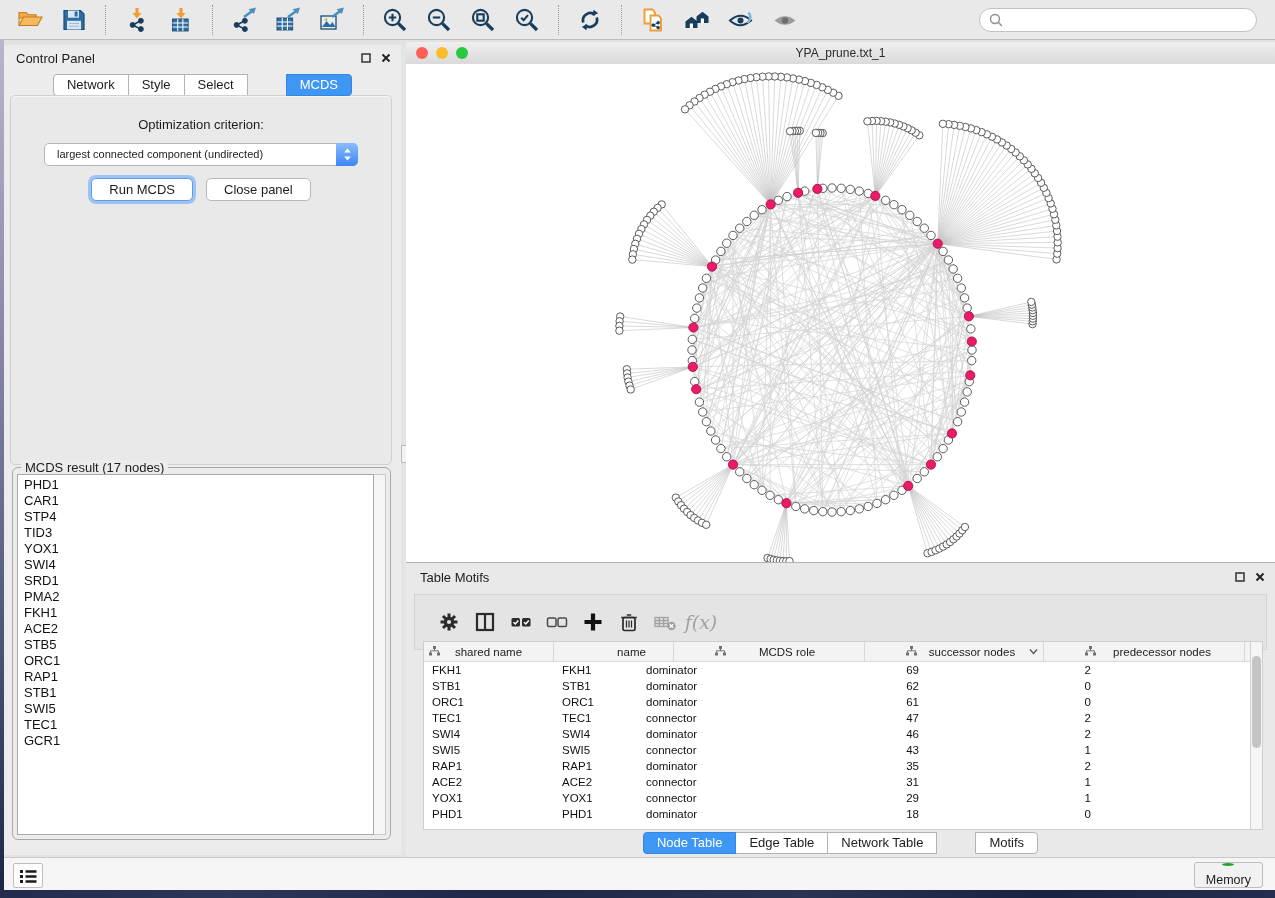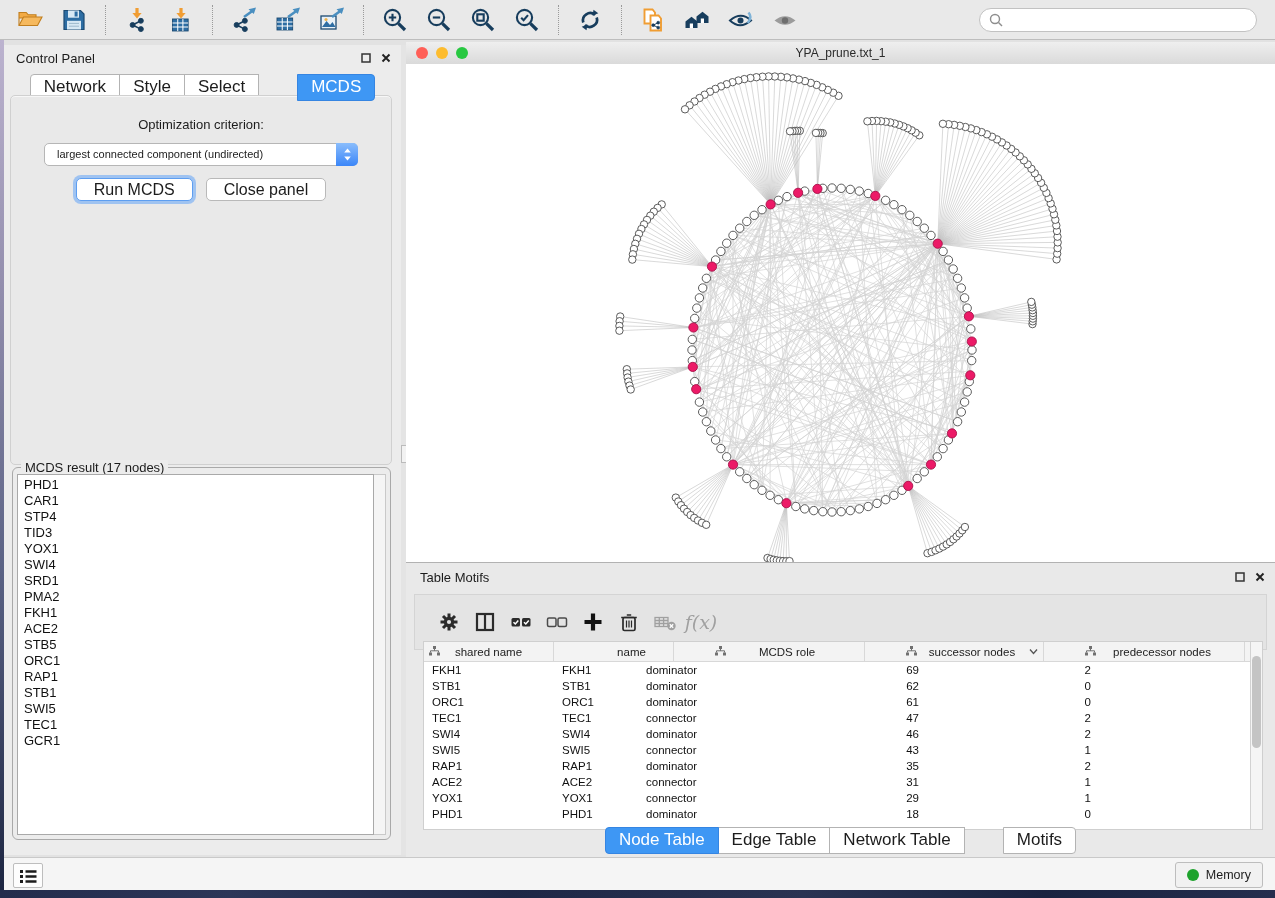--- a/index.html
+++ b/index.html
@@ -23,37 +23,37 @@
       border:1px solid #c2c2c2;border-radius:13px;background:#fff;
       display:flex;align-items:center;padding-left:9px;box-sizing:border-box;}
   .toolbar-search input{border:none;outline:none;flex:1;font-size:12px;background:transparent;margin-left:6px;}
   
   .control-panel{left:4px;top:45px;width:397px;height:810px;background:#ececec;}
   .panel-title{font-size:13px;color:#1c1c1c;}
   .cp-header{position:absolute;top:6px;left:12px;}
   .win-btns{position:absolute;top:7px;right:10px;display:flex;gap:9px;align-items:center;}
   .win-btn{width:11px;height:11px;display:flex;align-items:center;justify-content:center;cursor:pointer;}
   .cp-tabs{position:absolute;top:29px;left:0;width:100%;display:flex;justify-content:center;}
-  .seg{font-size:17px;color:#1c1c1c;background:#fff;border:1px solid #b3b3b3;
+  .seg{font-size:13px;color:#1c1c1c;background:#fff;border:1px solid #b3b3b3;
       padding:2px 13px 3px;margin-left:-1px;cursor:pointer;position:relative;}
   .seg:first-child{border-radius:4px 0 0 4px;margin-left:0;}
   .seg:last-child{border-radius:0 4px 4px 0;margin-left:38px;}
   .seg.selected{background:#3e97f4;border-color:#3585e2;color:#fff;z-index:1;}
   .cp-box{position:absolute;top:50px;left:6px;right:9px;height:368px;background:#e9e9e9;
       border:1px solid #d0d0d0;border-radius:5px;box-shadow:inset 0 1px 0 #f7f7f7;}
   .opt-label{margin-top:21px;text-align:center;font-size:13px;color:#1c1c1c;}
   .combo{margin:11px auto 0;width:314px;height:23px;position:relative;background:#fff;
       border:1px solid #b6b6b6;border-radius:5px;box-sizing:border-box;cursor:pointer;}
   .combo-text{line-height:21px;padding-left:12px;font-size:11px;color:#1c1c1c;
       white-space:nowrap;overflow:hidden;}
   .combo-btn{position:absolute;right:-1px;top:-1px;width:22px;height:23px;border-radius:0 5px 5px 0;
       background:linear-gradient(#8abdfc,#3b86f8);display:flex;align-items:center;justify-content:center;}
   .btn-row{margin-top:12px;display:flex;justify-content:center;gap:13px;}
   .btn{height:23px;padding:0 17px;background:#fff;border:1px solid #b9b9b9;border-radius:5px;
-      font-size:16px;color:#1c1c1c;font-family:inherit;cursor:pointer;}
+      font-size:13px;color:#1c1c1c;font-family:inherit;cursor:pointer;}
   .btn.focused{box-shadow:0 0 0 3px rgba(110,170,246,.6);border-color:#5e9ef0;}
   .groupbox{position:absolute;top:422px;left:8px;width:377px;height:371px;
       border:1px solid #a9a9a9;border-radius:6px;}
   .gb-title{position:absolute;top:-8px;left:8px;background:#ececec;padding:0 4px;
       font-size:13px;color:#1c1c1c;}
   .mcds-list{position:absolute;left:4px;top:6px;right:16px;bottom:4px;background:#fff;
       border:1px solid #a9a9a9;font-size:13px;line-height:16px;color:#111;
       padding:2px 0 0 6px;overflow:hidden;box-sizing:border-box;}
   .mcds-scroll{position:absolute;top:6px;right:4px;bottom:4px;width:12px;background:#f5f5f5;
       border:1px solid #c9c9c9;border-left:none;box-sizing:border-box;}
@@ -88,21 +88,21 @@
   .td{box-sizing:border-box;white-space:nowrap;overflow:hidden;line-height:16px;}
   .td.num{text-align:right;}
   .tp-scroll{position:absolute;right:0;top:0;bottom:0;width:11px;background:#f5f5f5;border-left:1px solid #d2d2d2;}
   .tp-thumb{position:absolute;left:1px;right:1px;top:14px;height:92px;background:#c4c4c4;border-radius:5px;}
   .tp-tabs{position:absolute;bottom:3px;left:0;right:0;display:flex;justify-content:center;}
   
   .status-bar{left:4px;right:0;bottom:8px;height:33px;background:#f5f5f5;border-top:1px solid #c9c9c9;box-sizing:border-box;}
   .list-btn{position:absolute;left:9px;top:5px;width:28px;height:23px;background:#fdfdfd;
       border:1px solid #bdbdbd;border-radius:2px;display:flex;align-items:center;justify-content:center;cursor:pointer;}
   .memory-btn{position:absolute;right:12px;top:4px;height:24px;padding:0 11px;background:#f1f1f1;
-      border:1px solid #bdbdbd;border-radius:3px;display:flex;align-items:center;gap:7px;cursor:pointer;}
+      border:1px solid #bdbdbd;border-radius:3px;display:flex;align-items:center;gap:7px;cursor:pointer;flex-direction:column;}
   .memory-dot{width:12px;height:12px;border-radius:50%;}
   .memory-label{font-size:12.5px;color:#1c1c1c;}
   svg{display:block;}
 </style>
 </head>
 <body>
 
 <div class="abs app-bg"></div>
 <div class="abs desktop-left"></div>
 <div class="abs desktop-bottom"></div>

